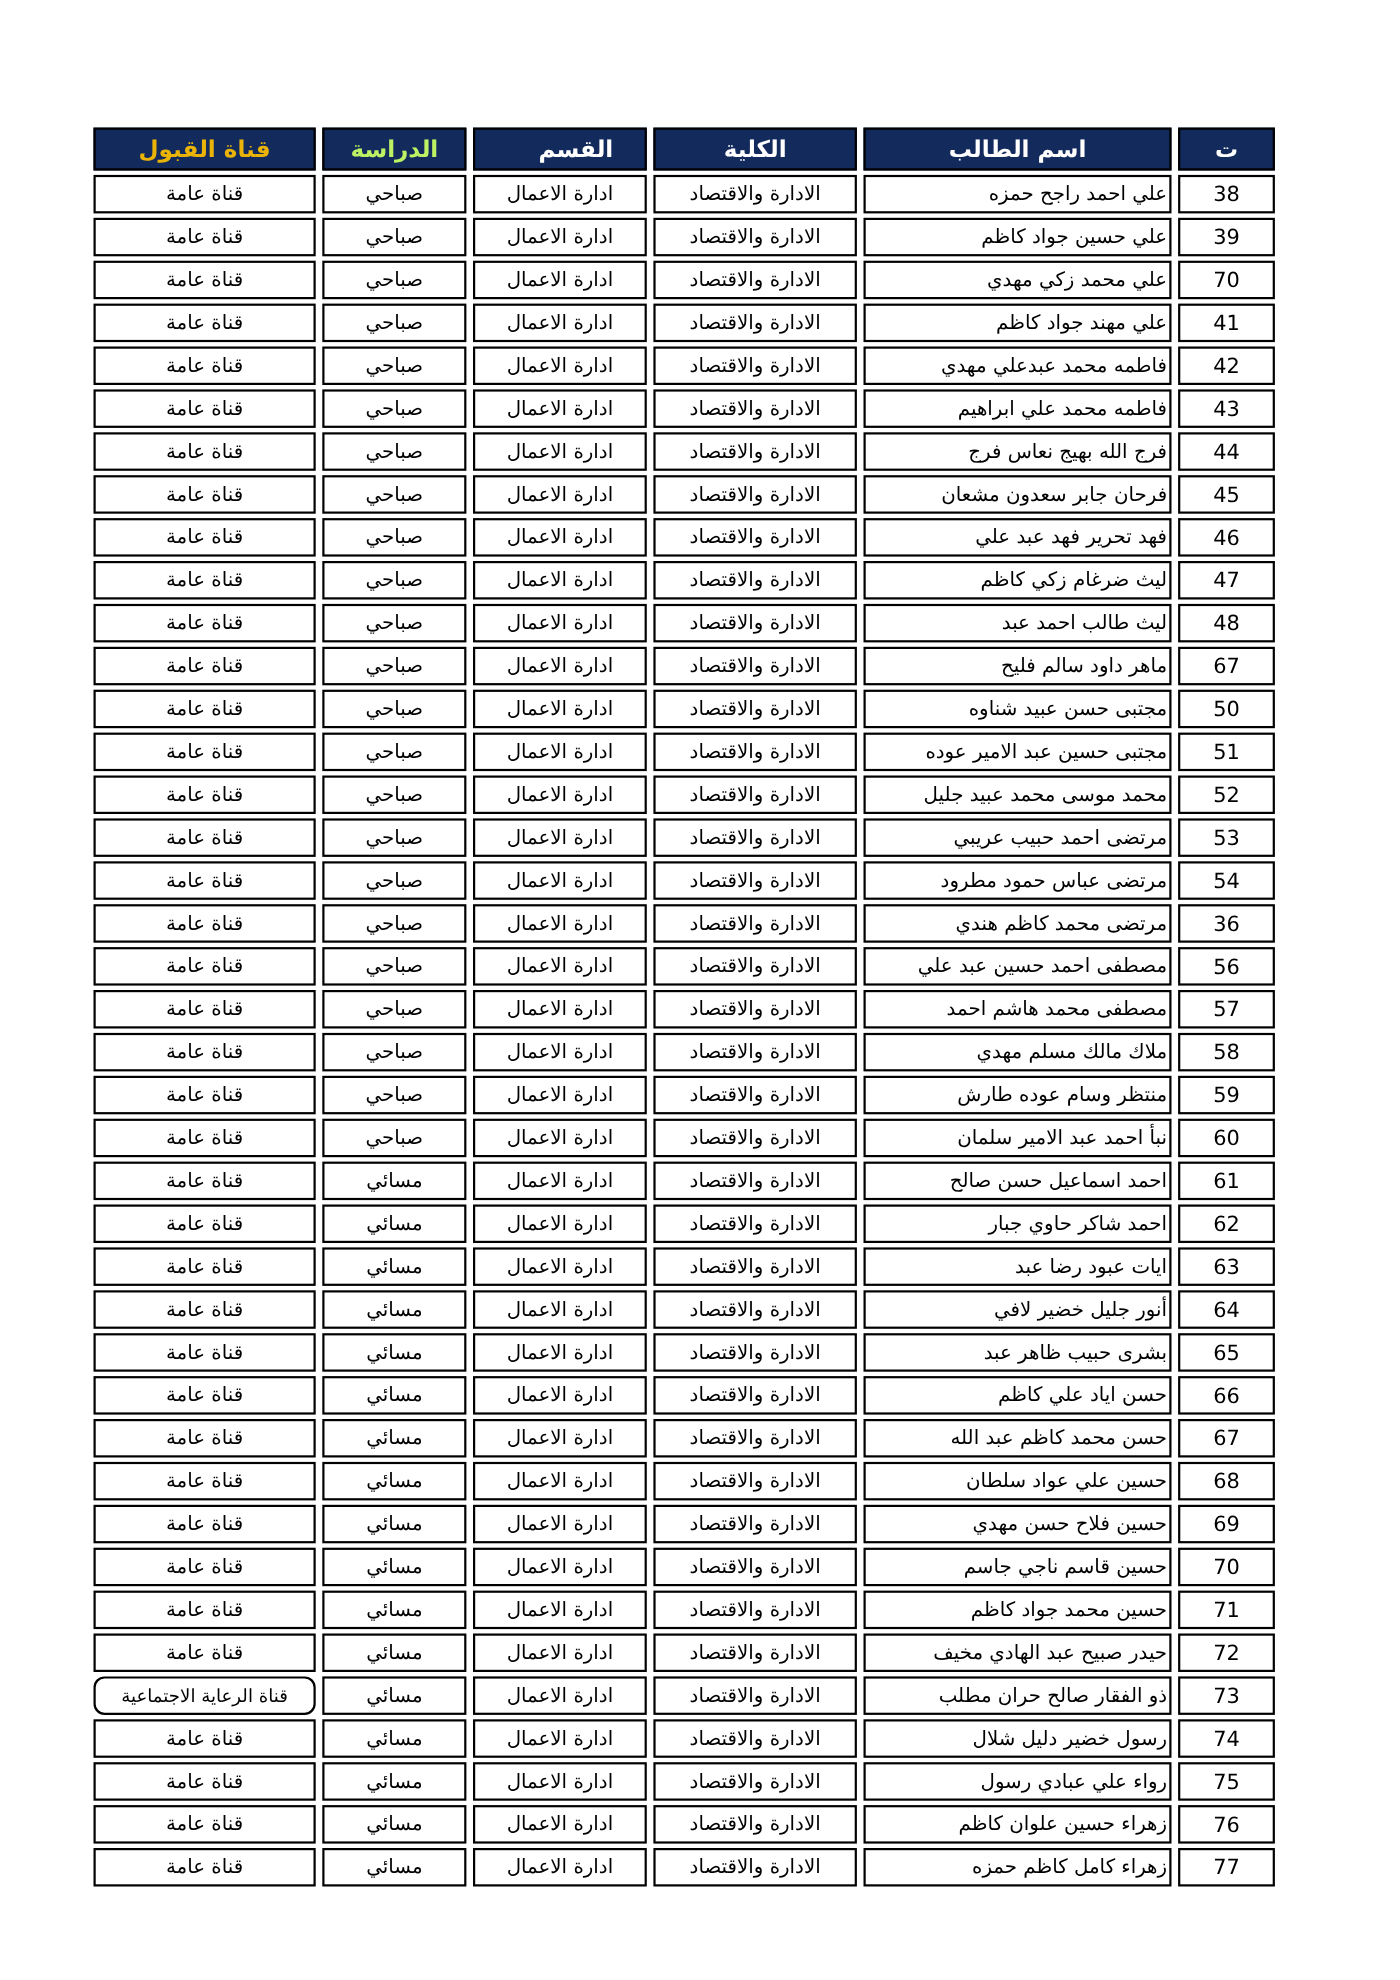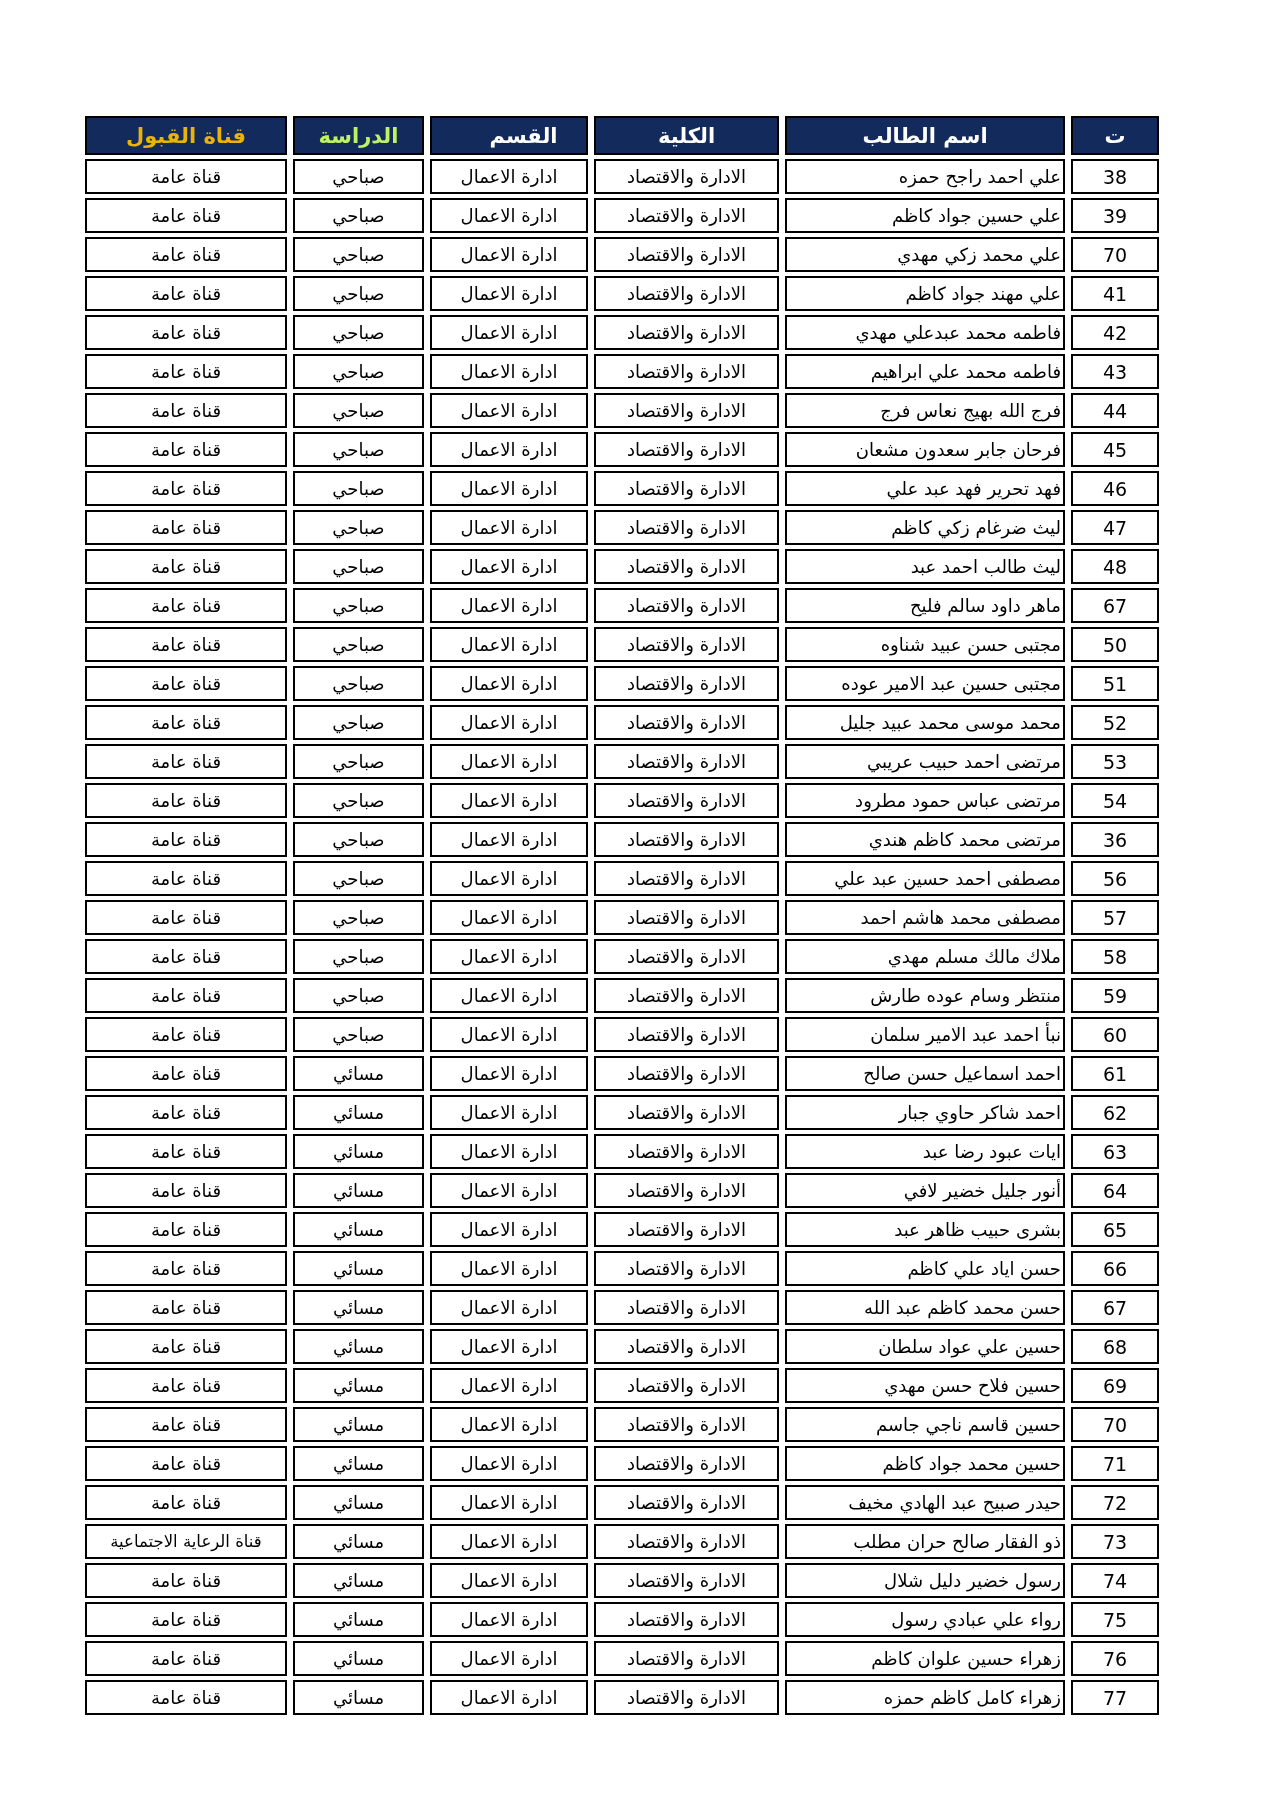--- a/index.html
+++ b/index.html
@@ -39,21 +39,21 @@
     vertical-align: middle;
   }
   td {
     height: 29px;
     font-size: 18px;
     text-align: center;
     vertical-align: middle;
   }
   td.col-index { font-size: 19px; }
   td.col-name  { text-align: right; padding-right: 2px; }
-  td.col-channel.special { font-size: 16.5px; }
+  td.col-channel.special { font-size: 16.5px; border-radius: 10px; }
   col.c-index   { width: 88px; }
   col.c-name    { width: 280px; }
   col.c-college { width: 185px; }
   col.c-dept    { width: 158px; }
   col.c-study   { width: 131px; }
   col.c-channel { width: 202px; }
 </style>
 </head>
 <body style="background: rgb(255, 255, 255);">
 

